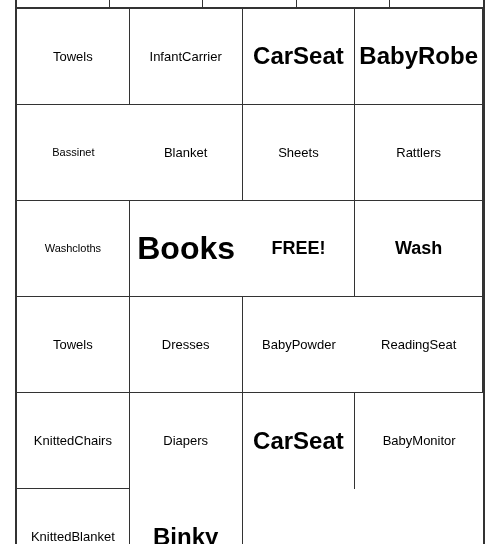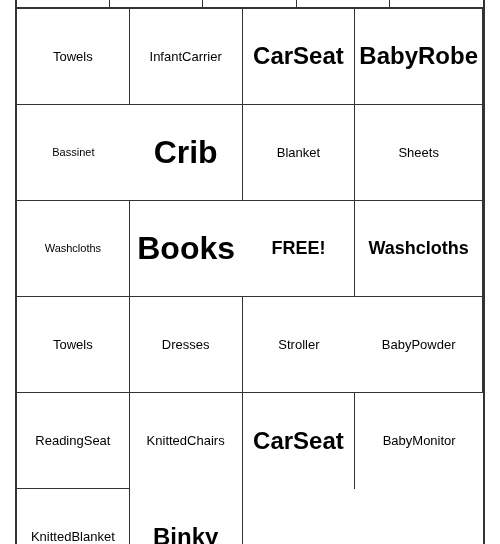--- a/index.html
+++ b/index.html
@@ -93,45 +93,44 @@
       </div>
       <div class="bingo-cell" style="font-size: 24px; font-weight: bold;">
         <span class="cell-text">Car</span>
         <span class="cell-text">Seat</span>
       </div>
       <div class="bingo-cell" style="font-size: 24px; font-weight: bold;">
         <span class="cell-text">Baby</span>
         <span class="cell-text">Robe</span>
       </div>
       <div class="bingo-cell" style="font-size: 11px;">Bassinet</div>
-      <div class="bingo-cell" style="font-size: 32px; font-weight: bold;">Crib</div>
       <div class="bingo-cell" style="font-size: 13px;">Blanket</div>
       <div class="bingo-cell" style="font-size: 13px;">Sheets</div>
+      <div class="bingo-cell" style="font-size: 13px;">Rattlers</div>
       <div class="bingo-cell" style="font-size: 11px;">Washcloths</div>
       <div class="bingo-cell" style="font-size: 32px; font-weight: bold;">Books</div>
       <div class="bingo-cell" style="font-size: 18px; font-weight: bold;">FREE!</div>
       <div class="bingo-cell" style="font-size: 18px; font-weight: bold;">
         <span class="cell-text">Wash</span>
-        <span class="cell-text">cloths</span>
       </div>
       <div class="bingo-cell" style="font-size: 13px;">Towels</div>
       <div class="bingo-cell" style="font-size: 13px;">Dresses</div>
-      <div class="bingo-cell" style="font-size: 13px;">Stroller</div>
       <div class="bingo-cell" style="font-size: 13px;">
         <span class="cell-text">Baby</span>
         <span class="cell-text">Powder</span>
       </div>
       <div class="bingo-cell" style="font-size: 13px;">
         <span class="cell-text">Reading</span>
         <span class="cell-text">Seat</span>
       </div>
       <div class="bingo-cell" style="font-size: 13px;">
         <span class="cell-text">Knitted</span>
         <span class="cell-text">Chairs</span>
       </div>
+      <div class="bingo-cell" style="font-size: 13px;">Diapers</div>
       <div class="bingo-cell" style="font-size: 24px; font-weight: bold;">
         <span class="cell-text">Car</span>
         <span class="cell-text">Seat</span>
       </div>
       <div class="bingo-cell" style="font-size: 13px;">
         <span class="cell-text">Baby</span>
         <span class="cell-text">Monitor</span>
       </div>
       <div class="bingo-cell" style="font-size: 13px;">
         <span class="cell-text">Knitted</span>

